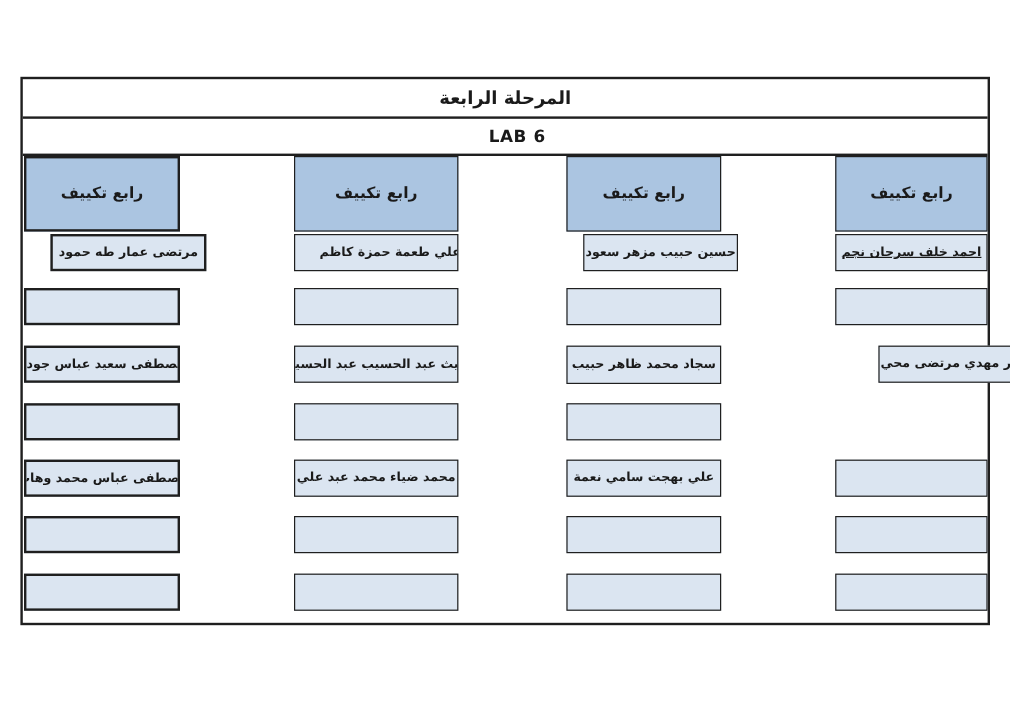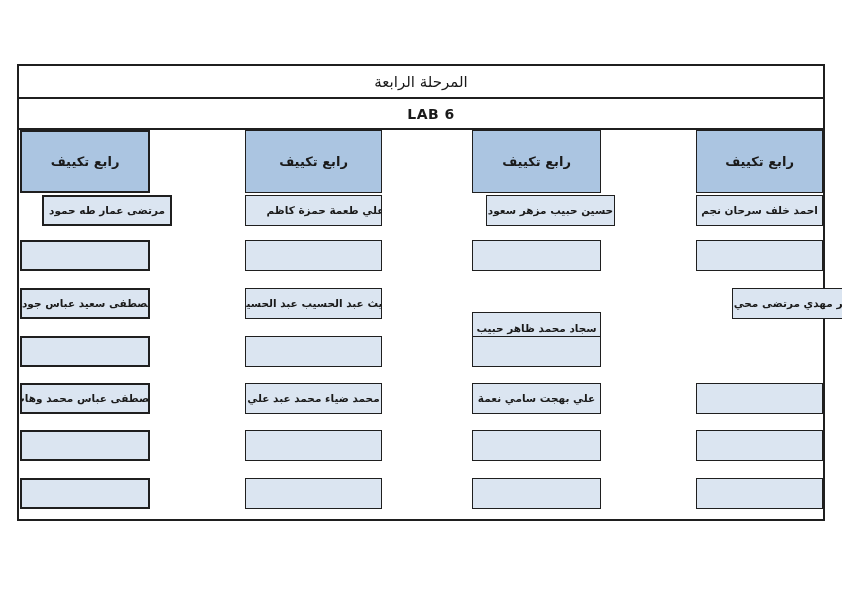--- a/index.html
+++ b/index.html
@@ -13,21 +13,21 @@
     width:842px;height:595px;background:#ffffff;position:relative;
     font-family:"DejaVu Sans", sans-serif;color:var(--text);
   }
   .table-frame{
     position:absolute;left:17px;top:64px;width:804px;height:453px;
     border:2px solid var(--border);box-sizing:content-box;background:#fff;
   }
   .title-row{
     height:31px;border-bottom:2px solid var(--border);
     display:flex;align-items:center;justify-content:center;
-    font-weight:normal;font-size:15px;
+    font-weight:bold;font-size:15px;
   }
   .lab-row{
     height:29px;border-bottom:2px solid var(--border);
     display:flex;align-items:center;justify-content:center;
     font-weight:bold;font-size:14px;letter-spacing:.5px;padding-left:20px;
   }
   .body-area{position:relative;width:100%;height:389px;}
   .colbox{
     position:absolute;box-sizing:border-box;
     background:var(--cellfill);border:1.4px solid var(--border);
@@ -57,26 +57,26 @@
       <div class="colbox" dir="rtl" style="left: 226px; top: 65px; width: 137px; height: 31px; padding-left: 24px;">علي طعمة حمزة كاظم</div>
       <div class="colbox" dir="rtl" style="left: 226px; top: 110px; width: 137px; height: 31px;"></div>
       <div class="colbox" dir="rtl" style="left: 226px; top: 158px; width: 137px; height: 31px;">غيث عبد الحسيب عبد الحسين</div>
       <div class="colbox" dir="rtl" style="left: 226px; top: 206px; width: 137px; height: 31px;"></div>
       <div class="colbox" dir="rtl" style="left: 226px; top: 253px; width: 137px; height: 31px;">محمد ضياء محمد عبد علي</div>
       <div class="colbox" dir="rtl" style="left: 226px; top: 300px; width: 137px; height: 31px;"></div>
       <div class="colbox" dir="rtl" style="left: 226px; top: 348px; width: 137px; height: 31px;"></div>
       <div class="colbox hdr" dir="rtl" style="left: 453px; top: 0px; width: 129px; height: 63px;">رابع تكييف</div>
       <div class="colbox" dir="rtl" style="left: 453px; top: 65px; width: 129px; height: 31px; margin-left: 14px;">حسين حبيب مزهر سعود</div>
       <div class="colbox" dir="rtl" style="left: 453px; top: 110px; width: 129px; height: 31px;"></div>
-      <div class="colbox" dir="rtl" style="left: 453px; top: 158px; width: 129px; height: 32px; margin-top: 24px;">سجاد محمد ظاهر حبيب</div>
+      <div class="colbox" dir="rtl" style="left: 453px; top: 158px; width: 129px; height: 32px;">سجاد محمد ظاهر حبيب</div>
       <div class="colbox" dir="rtl" style="left: 453px; top: 206px; width: 129px; height: 31px;"></div>
       <div class="colbox" dir="rtl" style="left: 453px; top: 253px; width: 129px; height: 31px;">علي بهجت سامي نعمة</div>
       <div class="colbox" dir="rtl" style="left: 453px; top: 300px; width: 129px; height: 31px;"></div>
       <div class="colbox" dir="rtl" style="left: 453px; top: 348px; width: 129px; height: 31px;"></div>
       <div class="colbox hdr" dir="rtl" style="left: 677px; top: 0px; width: 127px; height: 63px;">رابع تكييف</div>
-      <div class="colbox" dir="rtl" style="left: 677px; top: 65px; width: 127px; height: 31px;">احمد خلف سرحان نجم</div>
+      <div class="colbox" dir="rtl" style="left: 677px; top: 65px; width: 127px; height: 31px; text-decoration: underline;">احمد خلف سرحان نجم</div>
       <div class="colbox" dir="rtl" style="left: 677px; top: 110px; width: 127px; height: 31px;"></div>
       <div class="colbox" dir="rtl" style="left: 677px; top: 158px; width: 127px; height: 31px; margin-left: 36px;">امير مهدي مرتضى محي</div>
       <div class="colbox" dir="rtl" style="left: 677px; top: 253px; width: 127px; height: 31px;"></div>
       <div class="colbox" dir="rtl" style="left: 677px; top: 300px; width: 127px; height: 31px;"></div>
       <div class="colbox" dir="rtl" style="left: 677px; top: 348px; width: 127px; height: 31px;"></div>
     </div>
 </div>
 
 </body></html>

